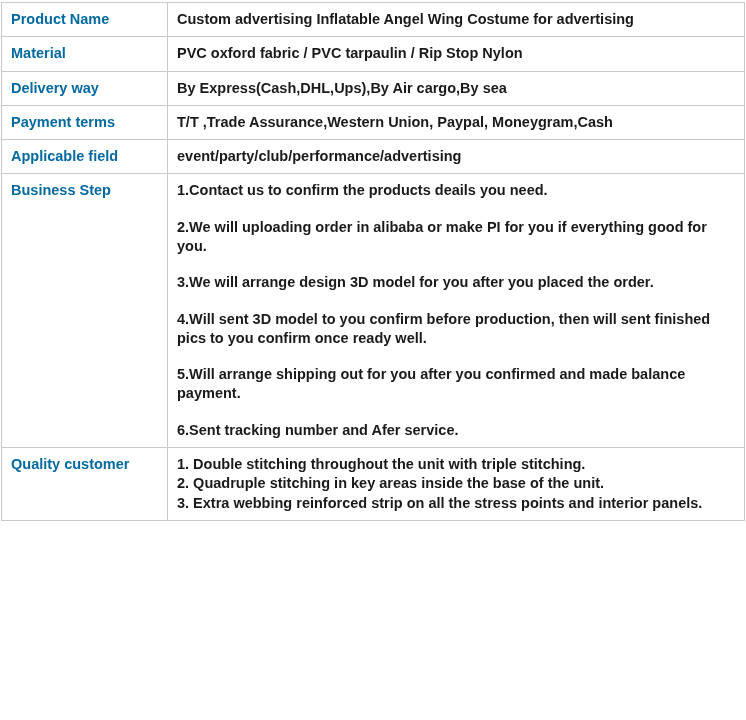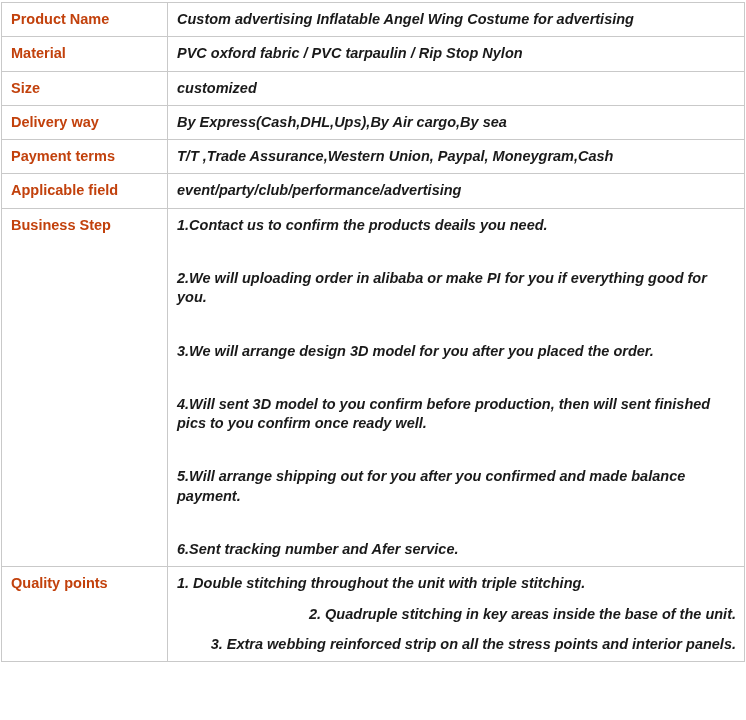--- a/index.html
+++ b/index.html
@@ -22,61 +22,53 @@
   .spec-table td {
     border: 1px solid #c9c9c9;
     vertical-align: top;
     padding: 7px 8px 7px 9px;
     font-size: 14.5px;
     font-weight: bold;
     line-height: 1.33;
   }
   .label-cell {
     width: 148px;
-    color: #c2410c;
+    color: #0369a1;
     white-space: nowrap;
   }
   .value-cell {
     color: #1a1a1a;
   }
   .value-cell p {
     margin: 0;
-    font-style: italic;
   }
   
   .steps p + p {
-    margin-top: 34px;
+    margin-top: 17px;
   }
   
   .tight p + p {
-    margin-top: 11px;
-    text-align: right;
+    margin-top: 0;
   }
 </style>
 </head>
 <body>
 
 <table class="spec-table">
   <tbody>
       <tr>
         <td class="label-cell">Product Name</td>
         <td class="value-cell tight">
           <p>Custom advertising Inflatable Angel Wing Costume for advertising</p>
         </td>
       </tr>
       <tr>
         <td class="label-cell">Material</td>
         <td class="value-cell tight">
           <p>PVC oxford fabric / PVC tarpaulin / Rip Stop Nylon</p>
-        </td>
-      </tr>
-      <tr>
-        <td class="label-cell">Size</td>
-        <td class="value-cell tight">
-          <p>customized</p>
         </td>
       </tr>
       <tr>
         <td class="label-cell">Delivery way</td>
         <td class="value-cell tight">
           <p>By Express(Cash,DHL,Ups),By Air cargo,By sea</p>
         </td>
       </tr>
       <tr>
         <td class="label-cell">Payment terms</td>
@@ -95,21 +87,21 @@
         <td class="value-cell steps">
           <p>1.Contact us to confirm the products deails you need.</p>
           <p>2.We will uploading order in alibaba or make PI for you if everything good for you.</p>
           <p>3.We will arrange design 3D model for you after you placed the order.</p>
           <p>4.Will sent 3D model to you confirm before production, then will sent finished pics to you confirm once ready well.</p>
           <p>5.Will arrange shipping out for you after you confirmed and made balance payment.</p>
           <p>6.Sent tracking number and Afer service.</p>
         </td>
       </tr>
       <tr>
-        <td class="label-cell">Quality points</td>
+        <td class="label-cell">Quality customer</td>
         <td class="value-cell tight">
           <p>1. Double stitching throughout the unit with triple stitching.</p>
           <p>2. Quadruple stitching in key areas inside the base of the unit.</p>
           <p>3. Extra webbing reinforced strip on all the stress points and interior panels.</p>
         </td>
       </tr>
     </tbody>
 </table>
 
 </body></html>

